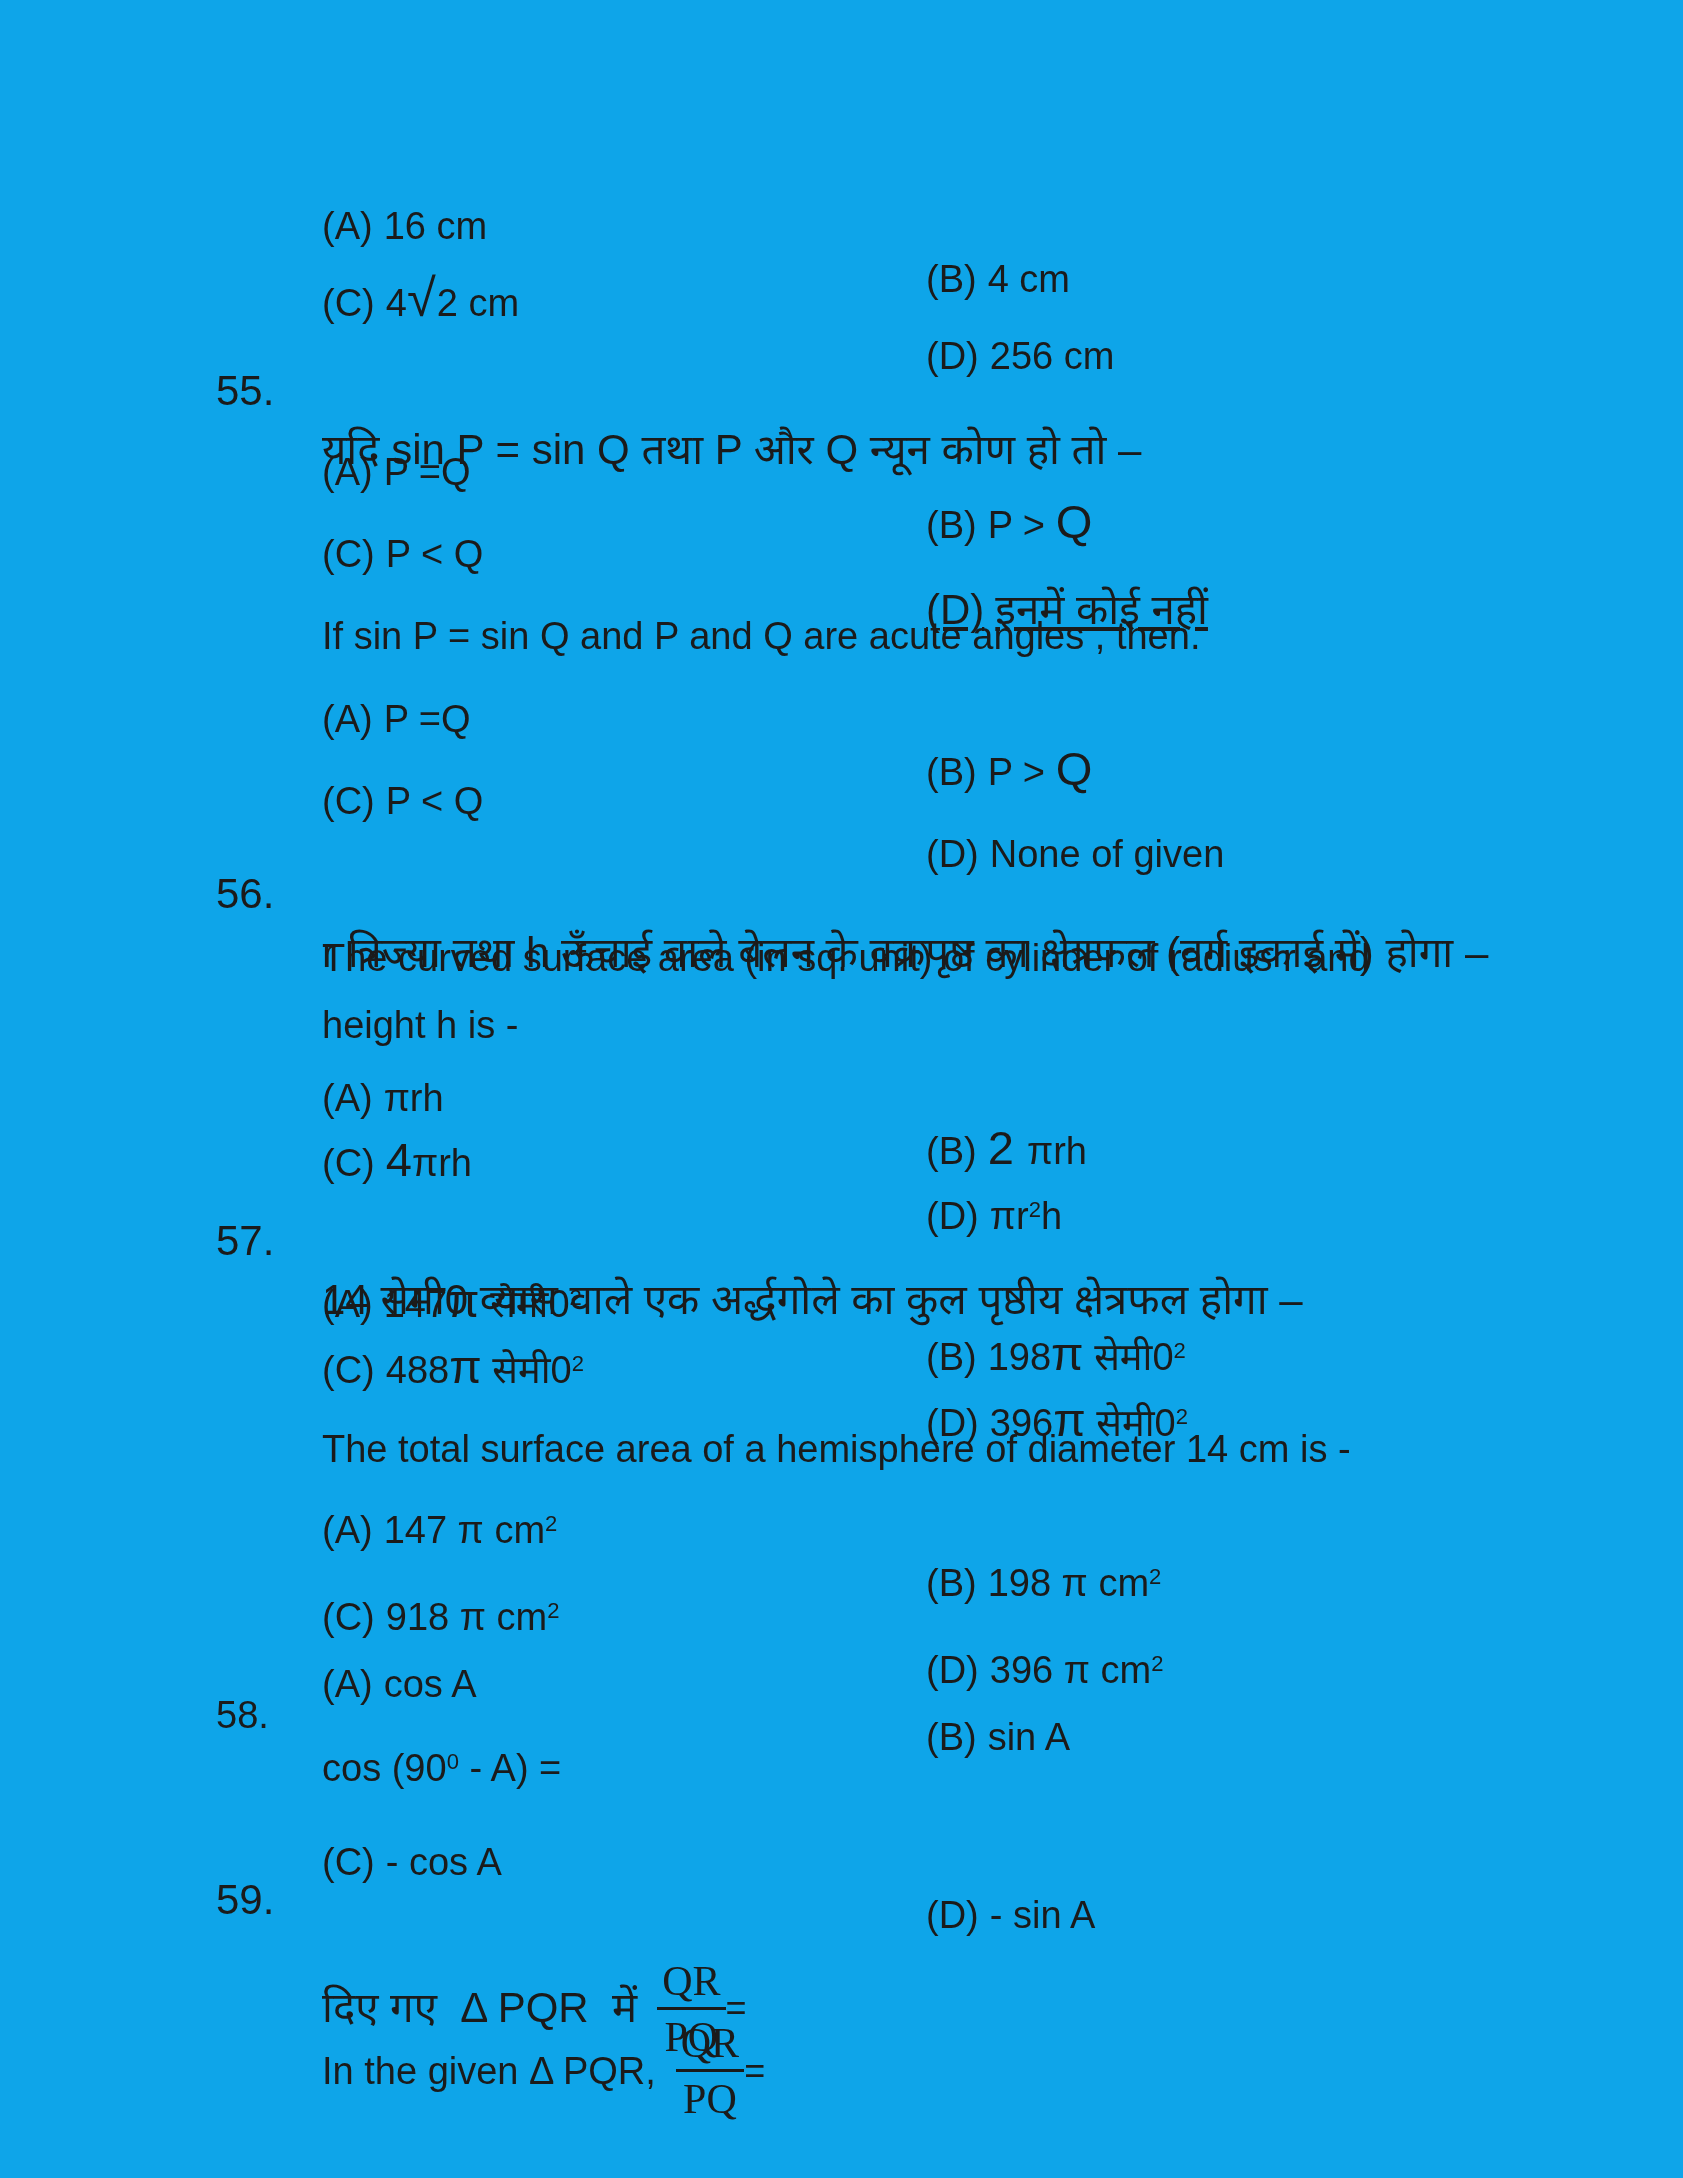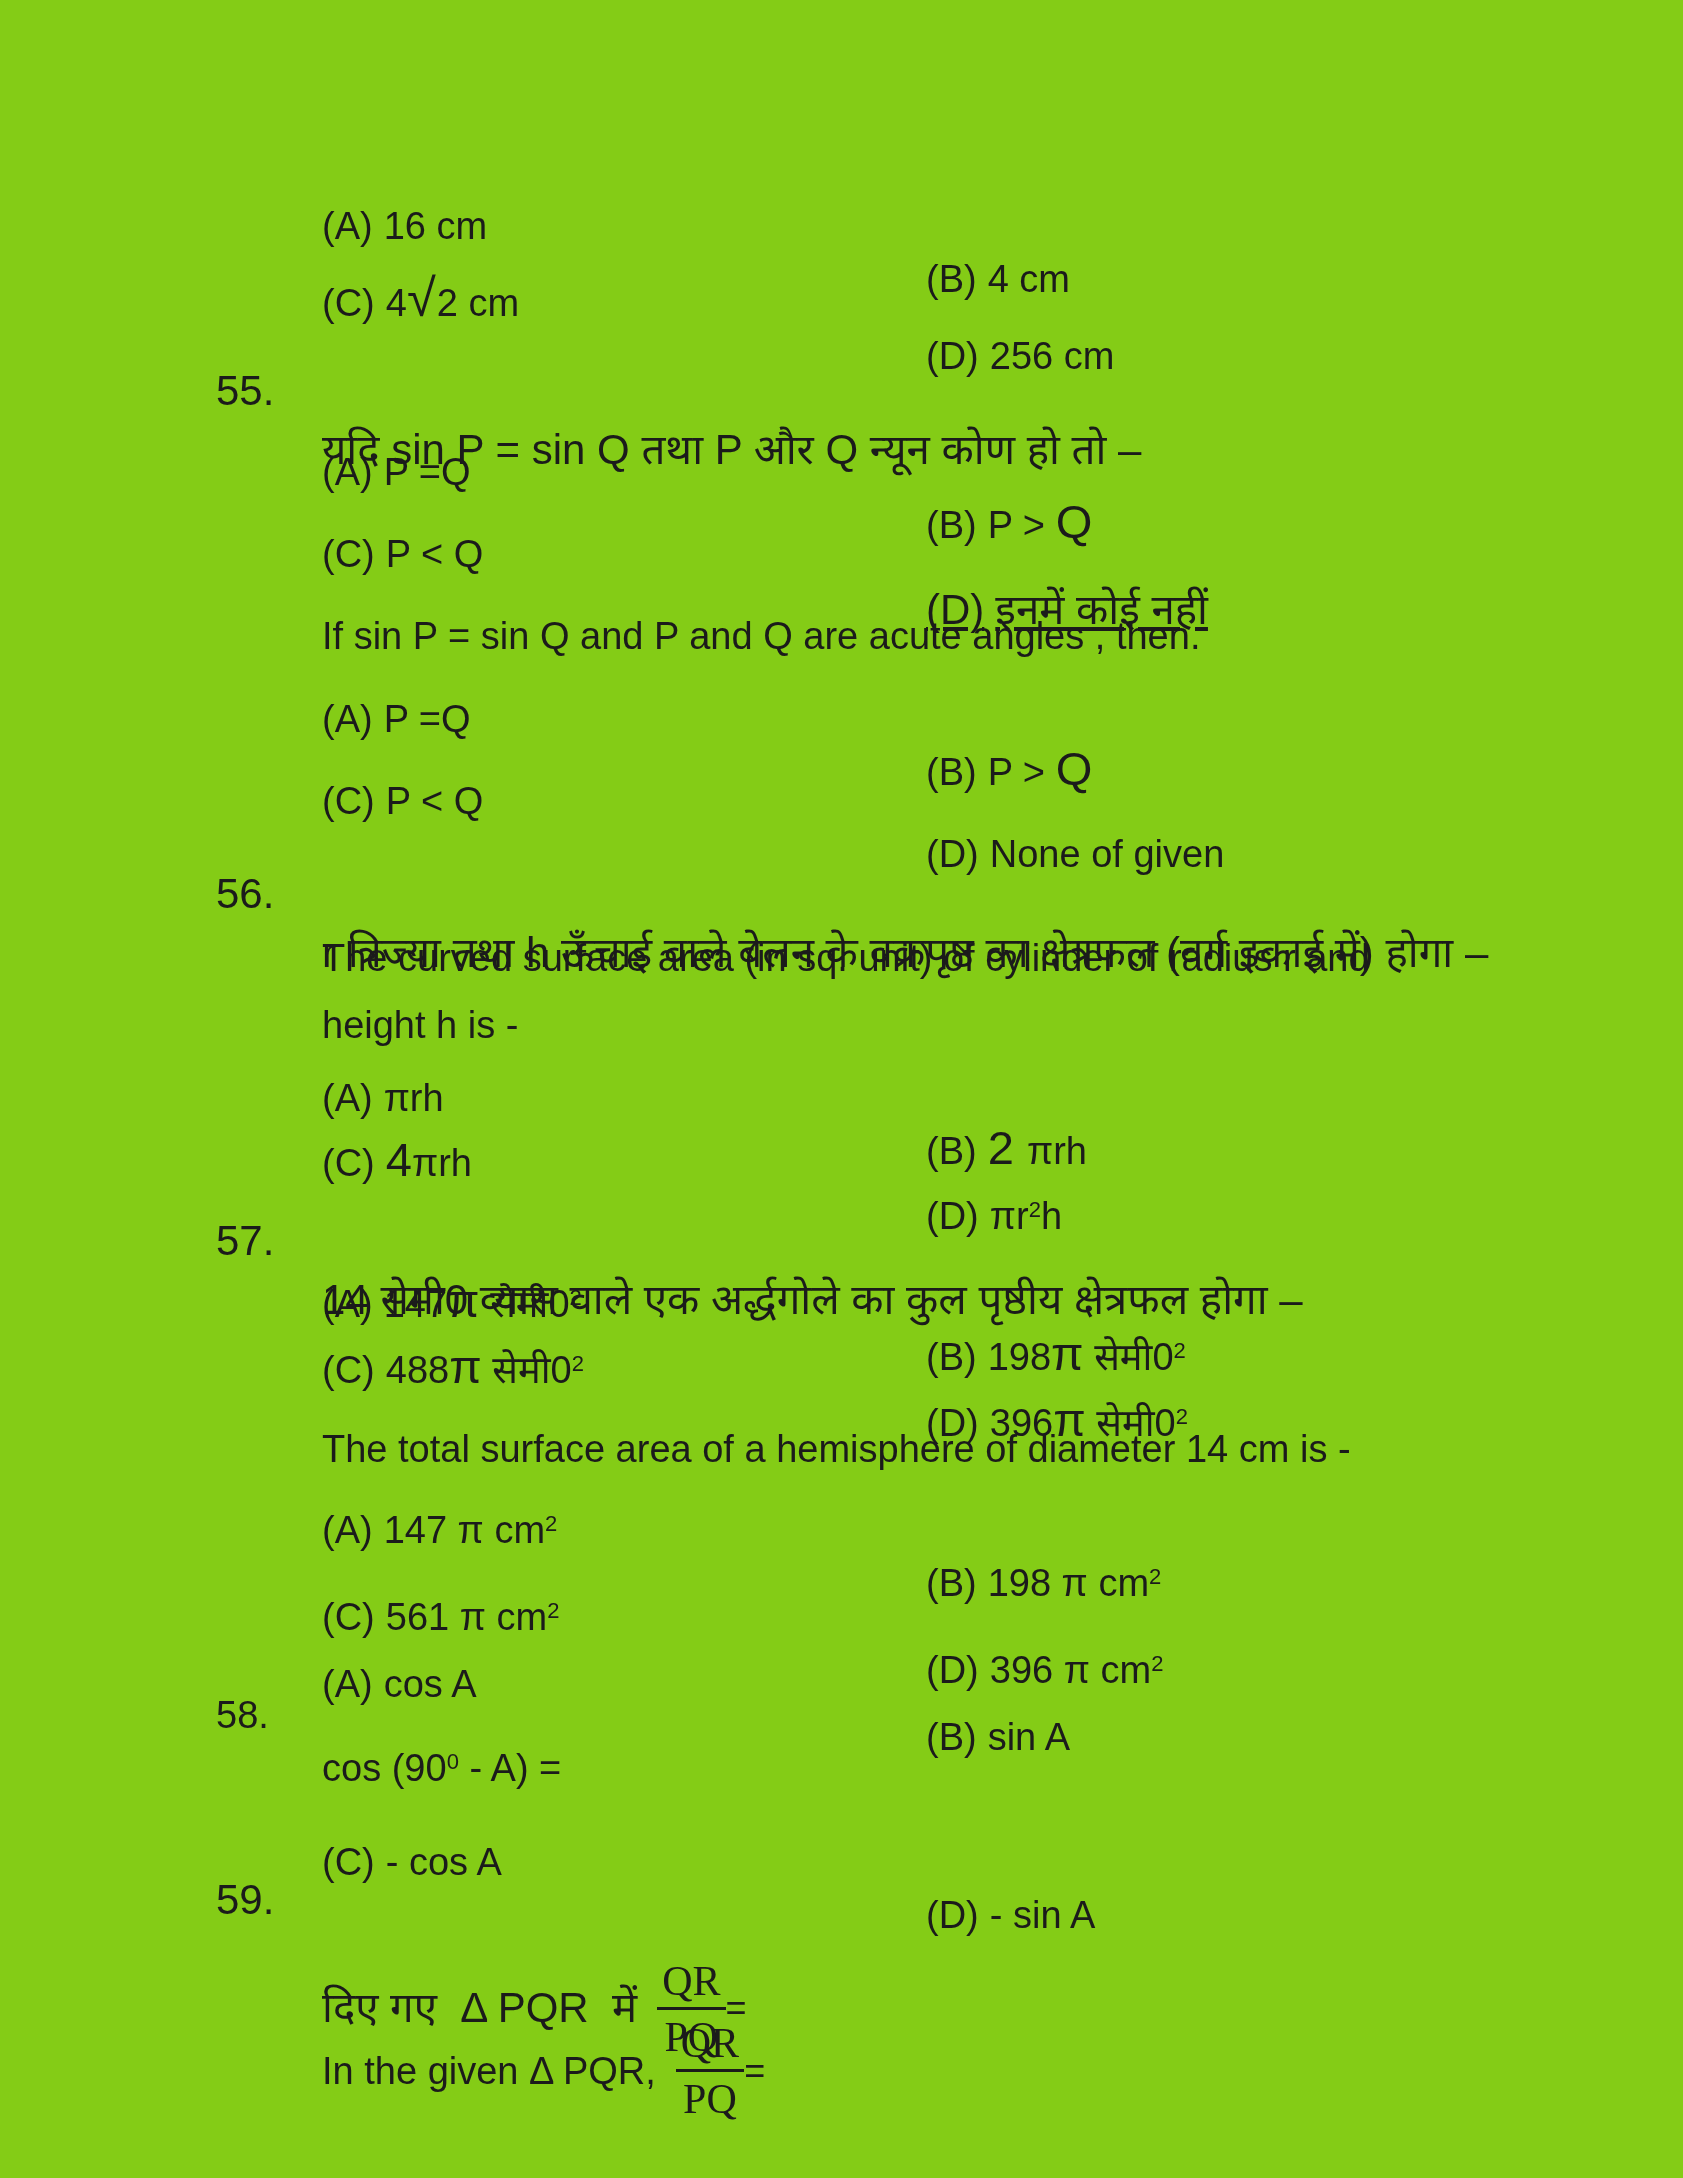--- a/index.html
+++ b/index.html
@@ -1,16 +1,16 @@
 <!DOCTYPE html>
 <html><head>
 <meta charset="utf-8">
 <style>
   html,body{margin:0;padding:0;background:#ffffff;}
-  .page{position:relative;width:1683px;height:2178px;background:#84cc16;overflow:hidden;
+  .page{position:relative;width:1683px;height:2178px;background:#0ea5e9;overflow:hidden;
         font-family:"Liberation Sans","DejaVu Sans",sans-serif;color:#1b1b1b;}
   .row{position:absolute;left:0;width:1683px;font-size:38px;line-height:1.4;white-space:pre;}
   .row.hi{font-size:42px;}
   .num{position:absolute;left:216px;}
   .txt{position:absolute;left:322px;}
   .col-a{position:absolute;left:322px;}
   .col-b{position:absolute;left:926px;}
   .lbl{margin-right:11px;}
   .big{font-size:1.24em;line-height:0;}
   sup{font-size:0.58em;line-height:0;position:relative;top:-0.55em;vertical-align:baseline;}
@@ -93,21 +93,21 @@
     <span class="col-b"><span class="lbl">(D)</span><span>396</span><span class="big">π</span><span> सेमी0</span><sup>2</sup></span>
   </div>
   <div class="row" style="top:1370px">
     <span class="txt">The total surface area of a hemisphere of diameter 14 cm is -</span>
   </div>
   <div class="row" style="top:1451px">
     <span class="col-a"><span class="lbl">(A)</span><span>147 π cm</span><sup>2</sup></span>
     <span class="col-b"><span class="lbl">(B)</span><span>198 π cm</span><sup>2</sup></span>
   </div>
   <div class="row" style="top:1538px">
-    <span class="col-a"><span class="lbl">(C)</span><span>561 π cm</span><sup>2</sup></span>
+    <span class="col-a"><span class="lbl">(C)</span><span>918 π cm</span><sup>2</sup></span>
     <span class="col-b"><span class="lbl">(D)</span><span>396 π cm</span><sup>2</sup></span>
   </div>
 
   <div class="row" style="top:1636px">
     <span class="num">58.</span>
     <span class="txt"><span>cos (90</span><sup>0</sup><span> - A) =</span></span>
   </div>
   <div class="row" style="top:1605px">
     <span class="col-a"><span class="lbl">(A)</span><span>cos A</span></span>
     <span class="col-b"><span class="lbl">(B)</span><span>sin A</span></span>

